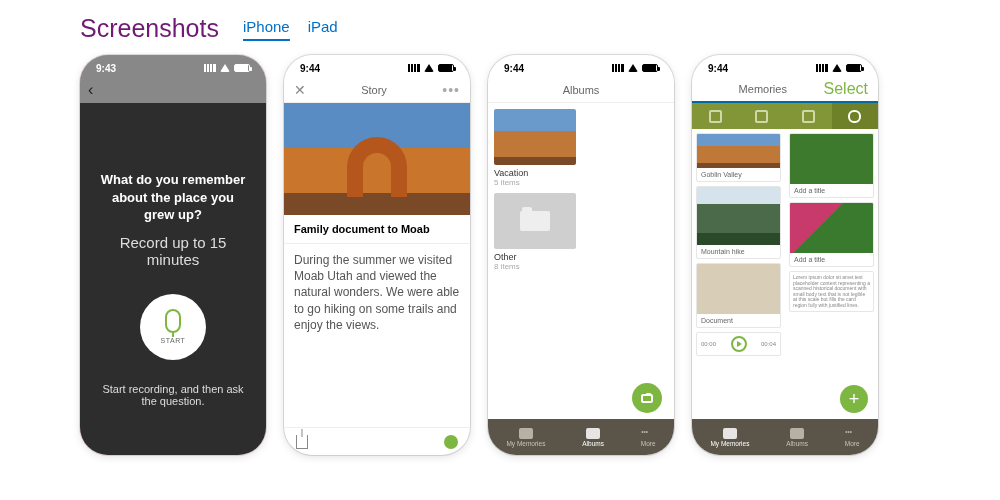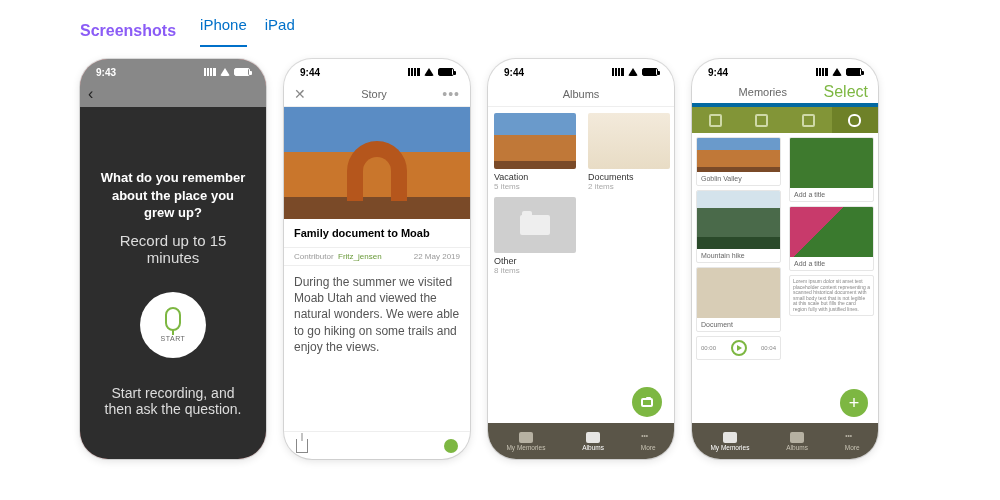--- a/index.html
+++ b/index.html
@@ -1,47 +1,47 @@
 <!DOCTYPE html>
 <html><head>
 <meta charset="utf-8">
 <style>
   * { box-sizing: border-box; margin: 0; padding: 0; }
   body { font-family: -apple-system, Helvetica, Arial, sans-serif; background: #fff; width: 1000px; height: 500px; overflow: hidden; }
   .header { padding: 14px 0 6px 80px; display: flex; align-items: center; gap: 24px; }
-  .header h2 { font-size: 16px; font-weight: 700; color: #8b5cf6; }
+  .header h2 { font-size: 25px; font-weight: 400; color: #701a75; }
   .tabs { display: flex; gap: 18px; padding-top: 2px; }
-  .tab { font-size: 15px; color: #0070c9; cursor: pointer; padding-bottom: 12px; }
+  .tab { font-size: 15px; color: #0070c9; cursor: pointer; padding-bottom: 4px; }
   .tab.active { border-bottom: 2px solid #0070c9; font-weight: 500; }
   .shots { display: flex; gap: 18px; padding: 6px 0 0 80px; }
   .phone { width: 186px; height: 400px; background: #fff; border-radius: 28px; box-shadow: 0 0 0 1px rgba(0,0,0,.12), 0 2px 8px rgba(0,0,0,.12); overflow: hidden; position: relative; display: flex; flex-direction: column; }
   .status { height: 22px; display: flex; justify-content: space-between; align-items: center; padding: 4px 16px 0; font-size: 10px; font-weight: 600; }
   .status .right { display: flex; gap: 4px; align-items: center; }
   .sig, .wifi, .batt { display: inline-block; }
   .sig { width: 12px; height: 8px; background: linear-gradient(to right, #000 2px, transparent 2px 3px, #000 3px 5px, transparent 5px 6px, #000 6px 8px, transparent 8px 9px, #000 9px 12px); }
   .wifi { width: 0; height: 0; border-left: 5px solid transparent; border-right: 5px solid transparent; border-bottom: 8px solid #000; border-radius: 2px; }
   .batt { width: 16px; height: 8px; border: 1px solid #000; border-radius: 2px; position: relative; }
   .batt::after { content: ""; position: absolute; right: -3px; top: 2px; width: 2px; height: 4px; background: #000; border-radius: 0 1px 1px 0; }
   .batt i { display: block; height: 100%; width: 90%; background: #000; }
 
   
   .s1 { background: #fca5a5; }
   .s1 .status { color: #fff; background: #888; }
   .s1 .status .sig, .s1 .status .batt { filter: invert(1); }
   .s1 .status .wifi { border-bottom-color: #fff; }
   .s1 .s1top { height: 26px; background: #888; display: flex; align-items: center; padding: 0 8px; }
   .s1 .back { color: #222; font-size: 16px; }
-  .s1 .body { flex: 1; background: #2d2d2d; color: #fff; display: flex; flex-direction: column; align-items: center; padding: 2px 16px; text-align: center; }
+  .s1 .body { flex: 1; background: #2d2d2d; color: #fff; display: flex; flex-direction: column; align-items: center; padding: 8px 16px; text-align: center; }
   .s1 .q { margin-top: 60px; font-size: 13px; font-weight: 600; line-height: 1.35; }
   .s1 .hint { margin-top: 10px; font-size: 15px; color: #ddd; }
   .s1 .startbtn { margin-top: 26px; width: 66px; height: 66px; border-radius: 50%; background: #fff; display: flex; flex-direction: column; align-items: center; justify-content: center; }
   .s1 .mic { width: 16px; height: 24px; border: 2px solid #7db742; border-radius: 8px; position: relative; }
   .s1 .mic::after { content: ""; position: absolute; bottom: -6px; left: 50%; width: 2px; height: 6px; background: #7db742; transform: translateX(-50%); }
   .s1 .startlbl { font-size: 7px; color: #666; margin-top: 4px; letter-spacing: .5px; }
-  .s1 .foot { margin-top: auto; margin-bottom: 40px; font-size: 14px; color: #ddd; }
+  .s1 .foot { margin-top: auto; margin-bottom: 40px; font-size: 11px; color: #ddd; }
 
   
   .s2 .nav { height: 26px; display: flex; align-items: center; justify-content: space-between; padding: 0 10px; border-bottom: 1px solid #eee; }
   .s2 .nav .close { color: #888; font-size: 14px; }
   .s2 .nav .title { font-size: 11px; color: #666; }
   .s2 .nav .dots { color: #aaa; font-size: 14px; letter-spacing: 1px; }
   .s2 .hero { height: 112px; background: linear-gradient(#5a8cc4 0 40%, #c9762c 40% 80%, #7a4a28 80%); position: relative; }
   .s2 .hero .arch { position: absolute; left: 50%; bottom: 18px; width: 60px; height: 60px; transform: translateX(-50%); border: 16px solid #b5561c; border-bottom: none; border-radius: 40px 40px 0 0; }
   .s2 .h3 { padding: 8px 10px; font-size: 11px; font-weight: 600; border-bottom: 1px solid #eee; }
   .s2 .meta { display: flex; justify-content: space-between; padding: 4px 10px; font-size: 8px; color: #999; border-bottom: 1px solid #eee; }
@@ -66,21 +66,21 @@
   .s3 .acount { font-size: 8px; color: #aaa; }
   .s3 .fab { position: absolute; right: 12px; bottom: 42px; width: 30px; height: 30px; background: #7db742; border-radius: 50%; display: flex; align-items: center; justify-content: center; color:#fff; }
   .s3 .fab .cam { width:12px; height:9px; border:2px solid #fff; border-radius:2px; position:relative;}
   .s3 .fab .cam::before{content:"";position:absolute;top:-3px;left:3px;width:5px;height:3px;background:#fff;border-radius:1px 1px 0 0;}
   .tabbar { height: 36px; background: #5a5548; display: flex; justify-content: space-around; align-items: center; margin-top: auto; }
   .tabbar .tb { display:flex; flex-direction:column; align-items:center; gap:1px; font-size:6.5px; color:#c7c2b3;}
   .tabbar .tb.active { color:#fff;}
   .tabbar .tbico { width:14px; height:11px; background:currentColor; opacity:.85; border-radius:2px; }
 
   
-  .s4 .nav { height: 26px; display: flex; align-items: center; justify-content: space-between; padding: 0 10px; border-bottom: 4px solid #0369a1; font-size: 11px; color: #666; }
+  .s4 .nav { height: 26px; display: flex; align-items: center; justify-content: space-between; padding: 0 10px; border-bottom: 2px solid #0369a1; font-size: 11px; color: #666; }
   .s4 .nav .sel { color:#7db742; font-size:16px;}
   .s4 .toolbar { height: 26px; background: #829537; display: flex; }
   .s4 .toolbar div { flex:1; display:flex; align-items:center; justify-content:center; color:#cfd9a8; }
   .s4 .toolbar div.active { background:#6e8128; color:#fff; }
   .s4 .toolbar .tico { width:13px; height:13px; border:2px solid currentColor; border-radius:2px; }
   .s4 .cols { display:flex; flex:1; overflow:hidden;}
   .s4 .col { width:50%; padding:4px; display:flex; flex-direction:column; gap:4px;}
   .s4 .card { border:1px solid #e6e6e6; border-radius:2px; overflow:hidden;}
   .s4 .cimg { height:42px; background:#ccc;}
   .s4 .cimg.rock { background: linear-gradient(#6a9acb 0 35%, #c07838 35% 85%, #7a4a28 85%); height:34px;}
@@ -147,24 +147,20 @@
     </div>
     <div class="nav">
       <span class="close">✕</span>
       <span class="title">Story</span>
       <span class="dots">•••</span>
     </div>
     <div class="hero">
         <div class="arch"></div>
       </div>
     <div class="h3">Family document to Moab</div>
-    <div class="meta">
-      <span><span>Contributor</span>&nbsp;&nbsp;<span class="name">Fritz_jensen</span></span>
-      <span>22 May 2019</span>
-    </div>
     <div class="desc">During the summer we visited Moab Utah and viewed the natural wonders. We were able to go hiking on some trails and enjoy the views.</div>
     <div class="bottombar">
       <div class="share"></div>
       <div class="globe"></div>
     </div>
   </div>
 
   <div class="phone s3">
     <div class="status">
       <span>9:44</span>
@@ -185,27 +181,20 @@
           <div class="acount">5 items</div>
         </div>
         <div class="album">
           <div class="thumb folder">
               <i></i>
             </div>
           <div class="aname">Other</div>
           <div class="acount">8 items</div>
         </div>
       </div>
-      <div class="grid" style="width:94px;">
-        <div class="album">
-          <div class="thumb doc"></div>
-          <div class="aname">Documents</div>
-          <div class="acount">2 items</div>
-        </div>
-      </div>
     </div>
     <div class="fab">
         <div class="cam"></div>
       </div>
     <div class="tabbar">
       <div class="tb">
           <div class="tbico"></div>
           <span>My Memories</span>
         </div>
       <div class="tb active">

